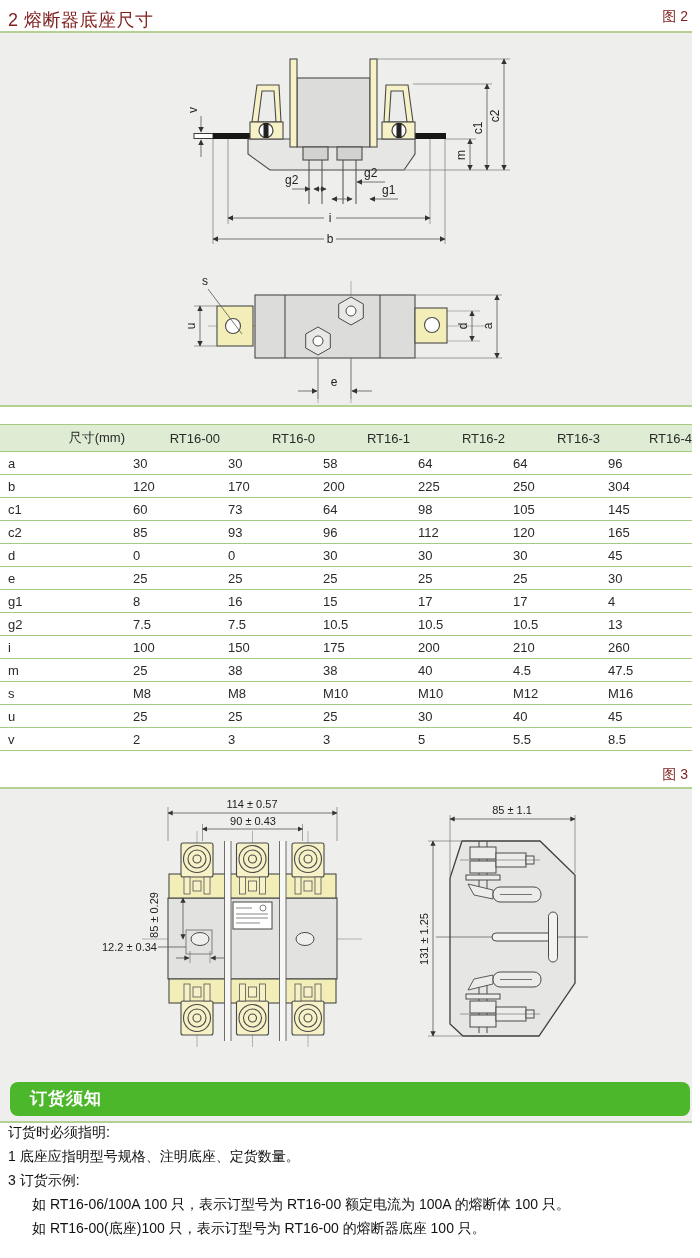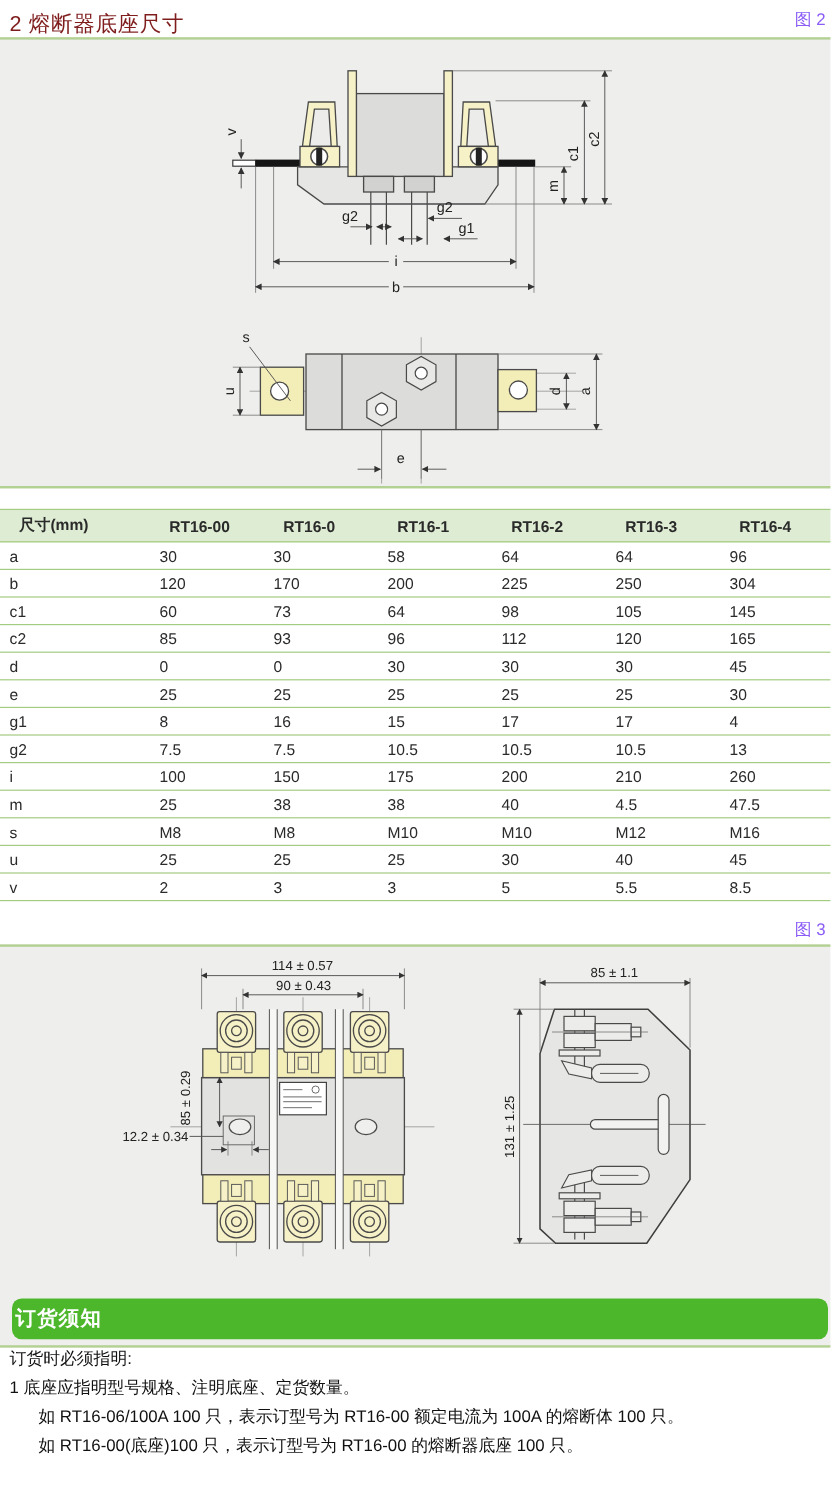--- a/index.html
+++ b/index.html
@@ -4,21 +4,21 @@
 <style>
   *{margin:0;padding:0;box-sizing:border-box}
   html,body{width:700px;height:1258px}
   body{
     position:relative;background:#ffffff;color:#1a1a1a;
     font-family:"Liberation Sans","DejaVu Sans",sans-serif;
     overflow:hidden;
   }
   .abs{position:absolute}
   .page-title{top:8px;left:8px;font-size:18px;color:#7f1d1d;letter-spacing:.5px}
-  .fig-label{font-size:14px;color:#8b5cf6}
+  .fig-label{font-size:14px;color:#7f1d1d}
   #fig2-label{top:8px;right:12px}
   #fig3-label{top:766px;right:12px}
   .panel{
     position:absolute;left:0;width:692px;background:#eeeeec;
     border-top:2px solid #b2d193;border-bottom:2px solid #b2d193;
   }
   #panel-fig2{top:31px;height:376px}
   #panel-fig3{top:787px;height:336px}
   svg{position:absolute;display:block}
   svg text{font-family:"Liberation Sans","DejaVu Sans",sans-serif;fill:#222}
@@ -27,29 +27,29 @@
 
   #dim-table{
     position:absolute;top:424px;left:0;width:692px;
     border-collapse:collapse;font-size:13px;color:#2a2a2a;
     table-layout:fixed;
   }
   #dim-table thead tr{
     background:#ddecd2;height:27px;
     border-top:1px solid #a3cb81;border-bottom:1px solid #a3cb81;
   }
-  #dim-table th{font-weight:bold;text-align:left;padding-left:16px}
+  #dim-table th{font-weight:normal;text-align:right;padding-left:4px}
   #dim-table tbody tr{height:23px;border-bottom:1px solid #a3cb81}
   #dim-table td{text-align:left;padding-left:8px}
 
   #order-banner{
     top:1082px;left:10px;width:680px;height:34px;
     background:#4cb72b;border-radius:8px;
     color:#fff;font-weight:bold;font-size:17px;line-height:34px;
-    padding-left:3px;letter-spacing:1px;
+    padding-left:20px;letter-spacing:1px;
   }
   #order-notes{top:1120px;left:8px;width:684px;font-size:14px;line-height:24px;color:#111}
   .note-example{padding-left:24px}
 </style>
 </head>
 <body>
 
 <div class="abs page-title">2 熔断器底座尺寸</div>
 <div class="abs fig-label" id="fig2-label">图 2</div>
 
@@ -503,15 +503,16 @@
     <text class="dimtxt2" text-anchor="middle" x="112" y="23">85 ± 1.1</text>
     <text class="dimtxt2" text-anchor="middle" transform="rotate(-90 28 148)" x="28" y="148">131 ± 1.25</text>
   </svg>
 </div>
 
 <div class="abs" id="order-banner">订货须知</div>
 
 <div class="abs" id="order-notes">
   <div>订货时必须指明:</div>
   <div>1 底座应指明型号规格、注明底座、定货数量。</div>
+  <div>3 订货示例:</div>
   <div class="note-example">如 RT16-06/100A  100 只，表示订型号为 RT16-00 额定电流为 100A 的熔断体 100 只。</div>
   <div class="note-example">如 RT16-00(底座)100 只，表示订型号为 RT16-00 的熔断器底座 100 只。</div>
 </div>
 
 </body></html>

